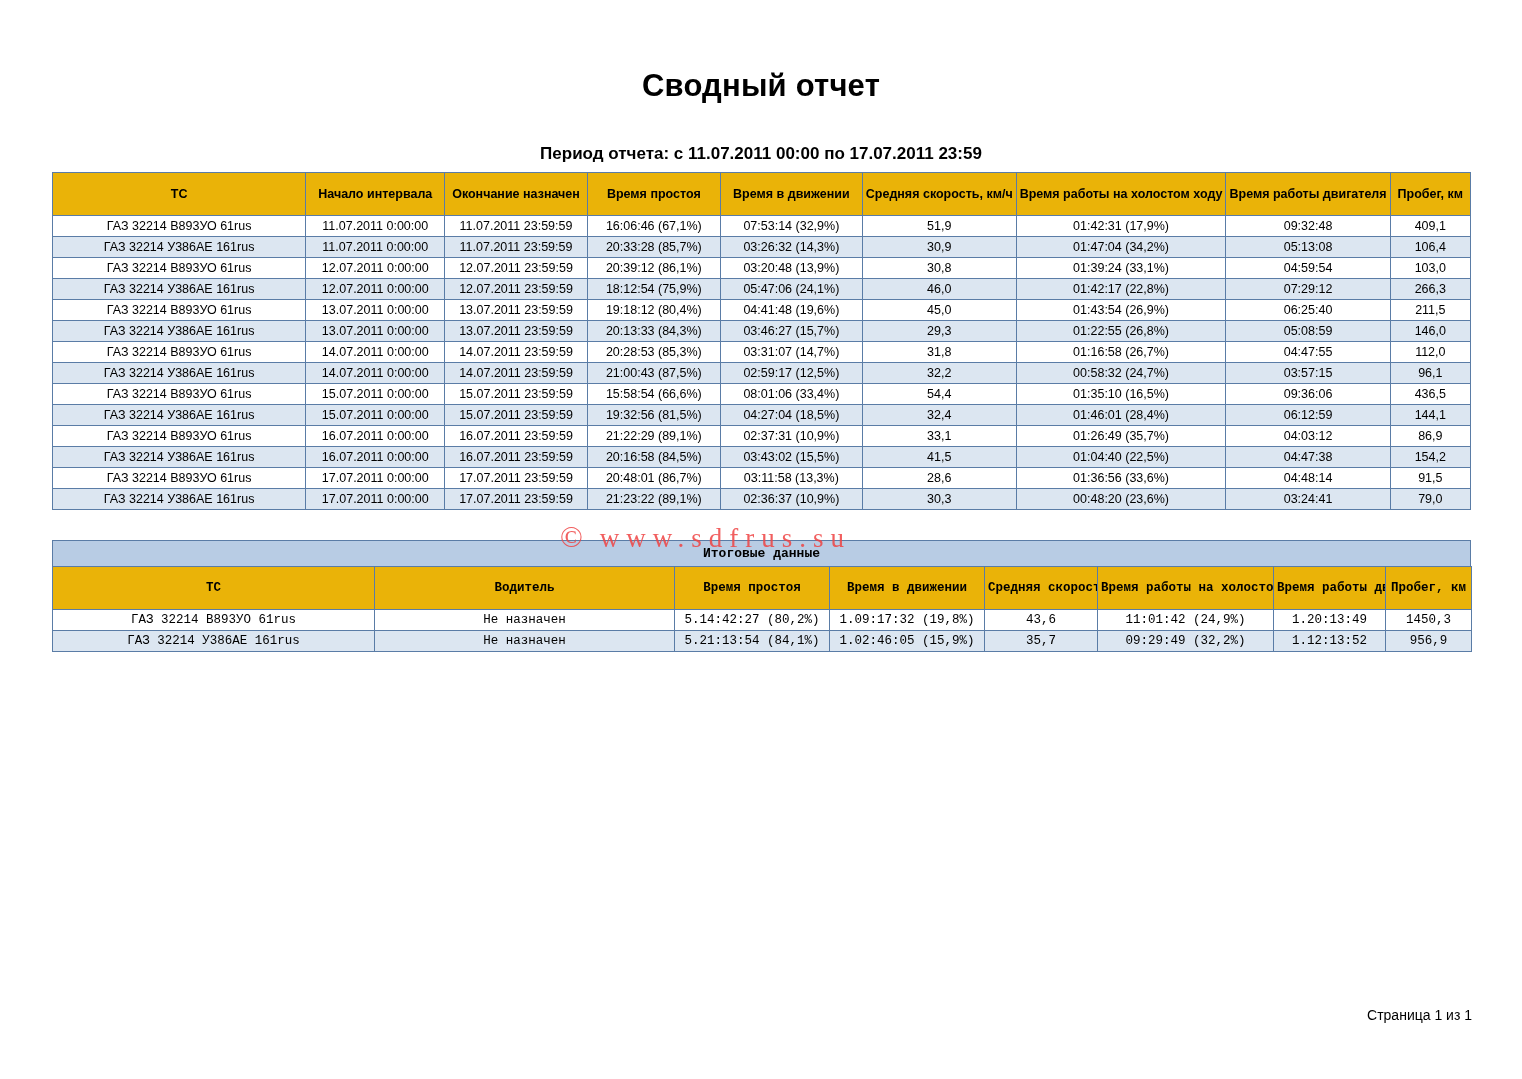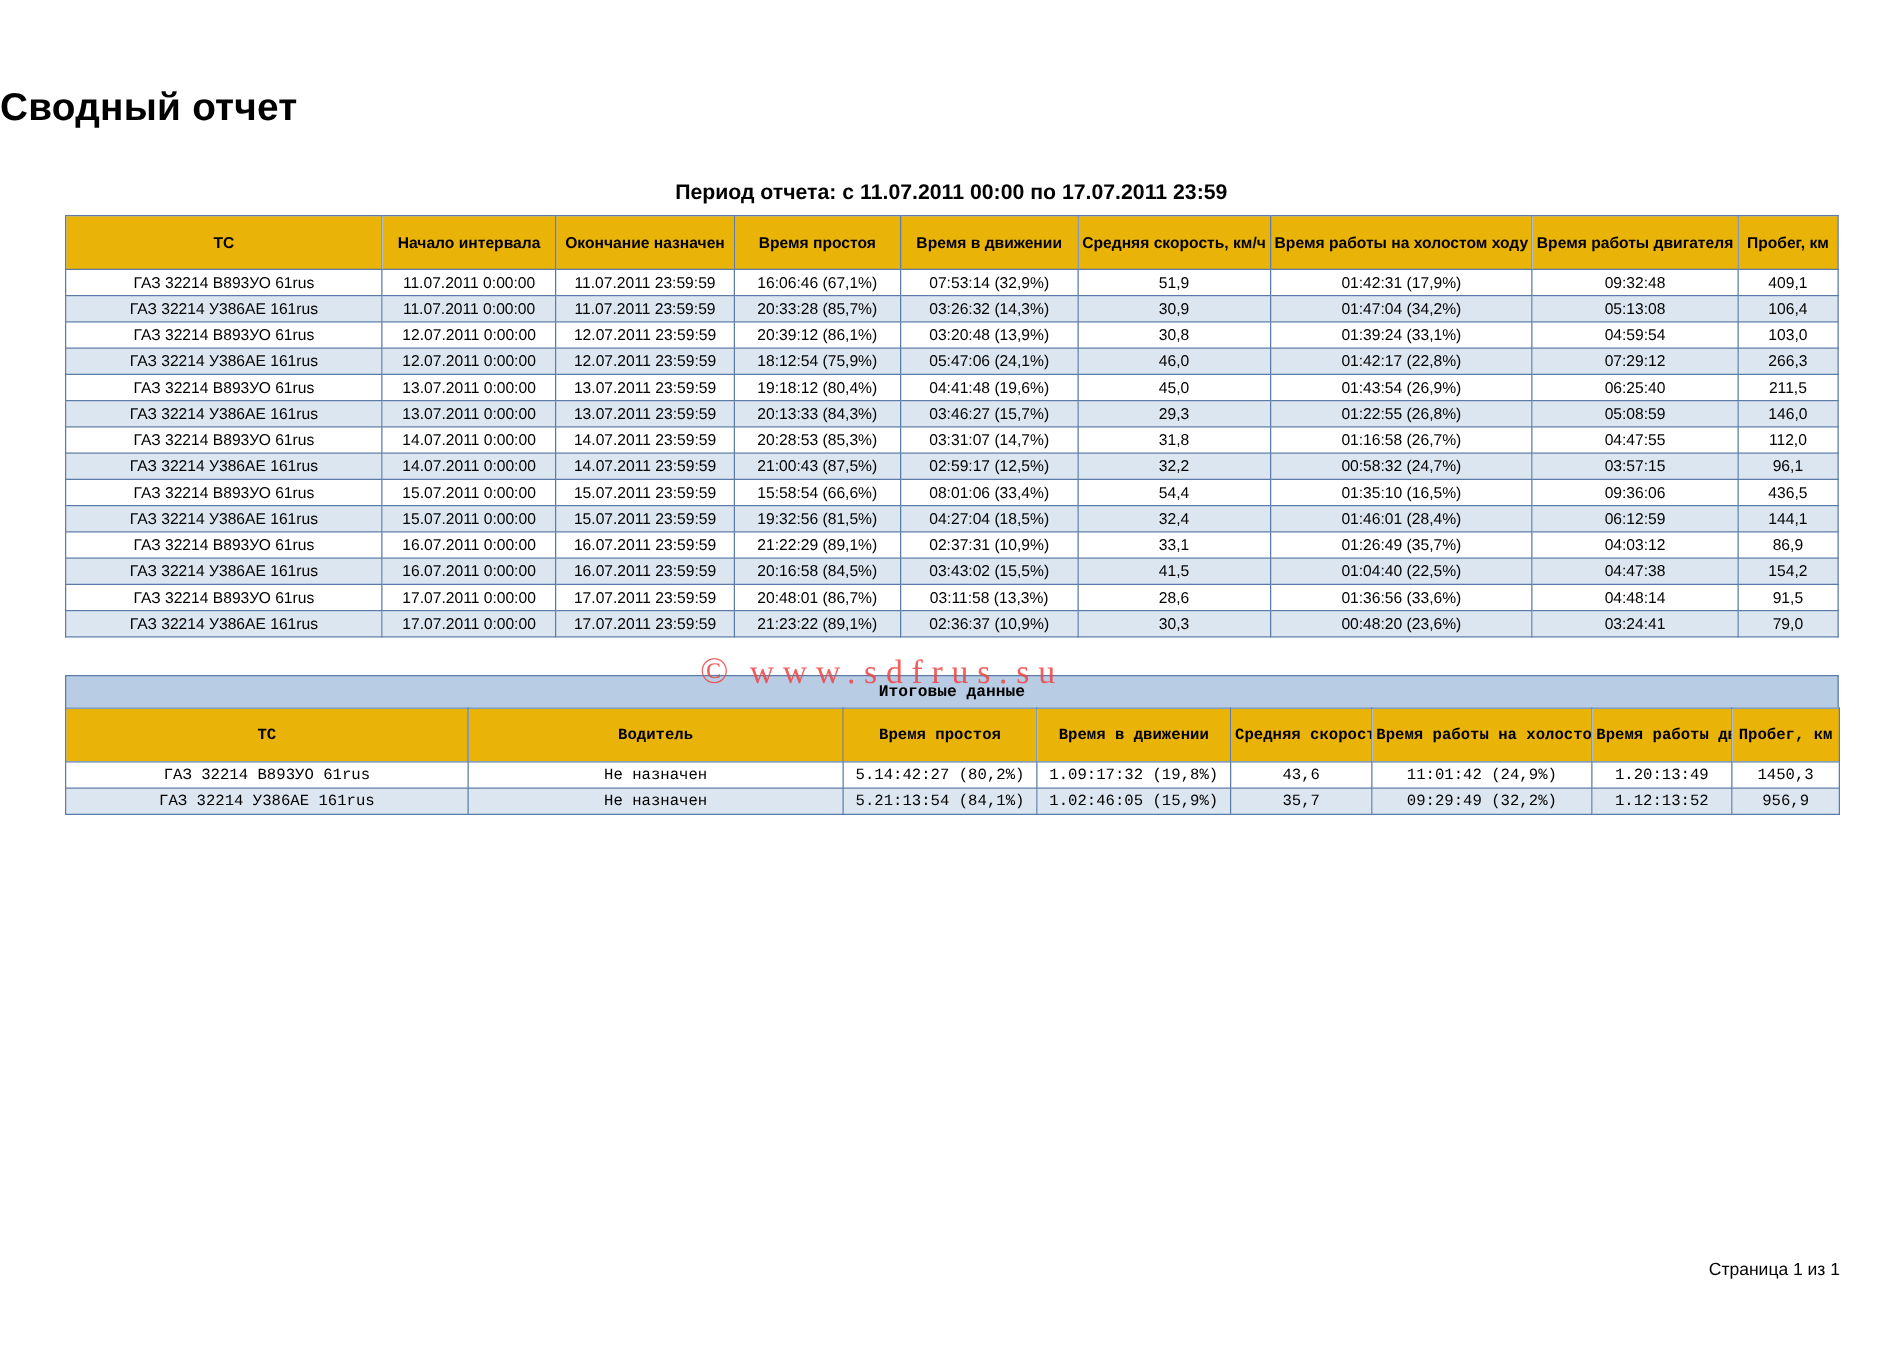--- a/index.html
+++ b/index.html
@@ -15,21 +15,21 @@
     position: relative;
     overflow: hidden;
   }
   .page {
     position: relative;
     width: 1522px;
     height: 1079px;
     box-sizing: border-box;
   }
   .report-title {
-    text-align: left;
+    text-align: center;
     font-size: 31px;
     font-weight: bold;
     margin: 0;
     padding-top: 68px;
     letter-spacing: 0.2px;
   }
   .report-period {
     text-align: center;
     font-size: 17px;
     font-weight: bold;

